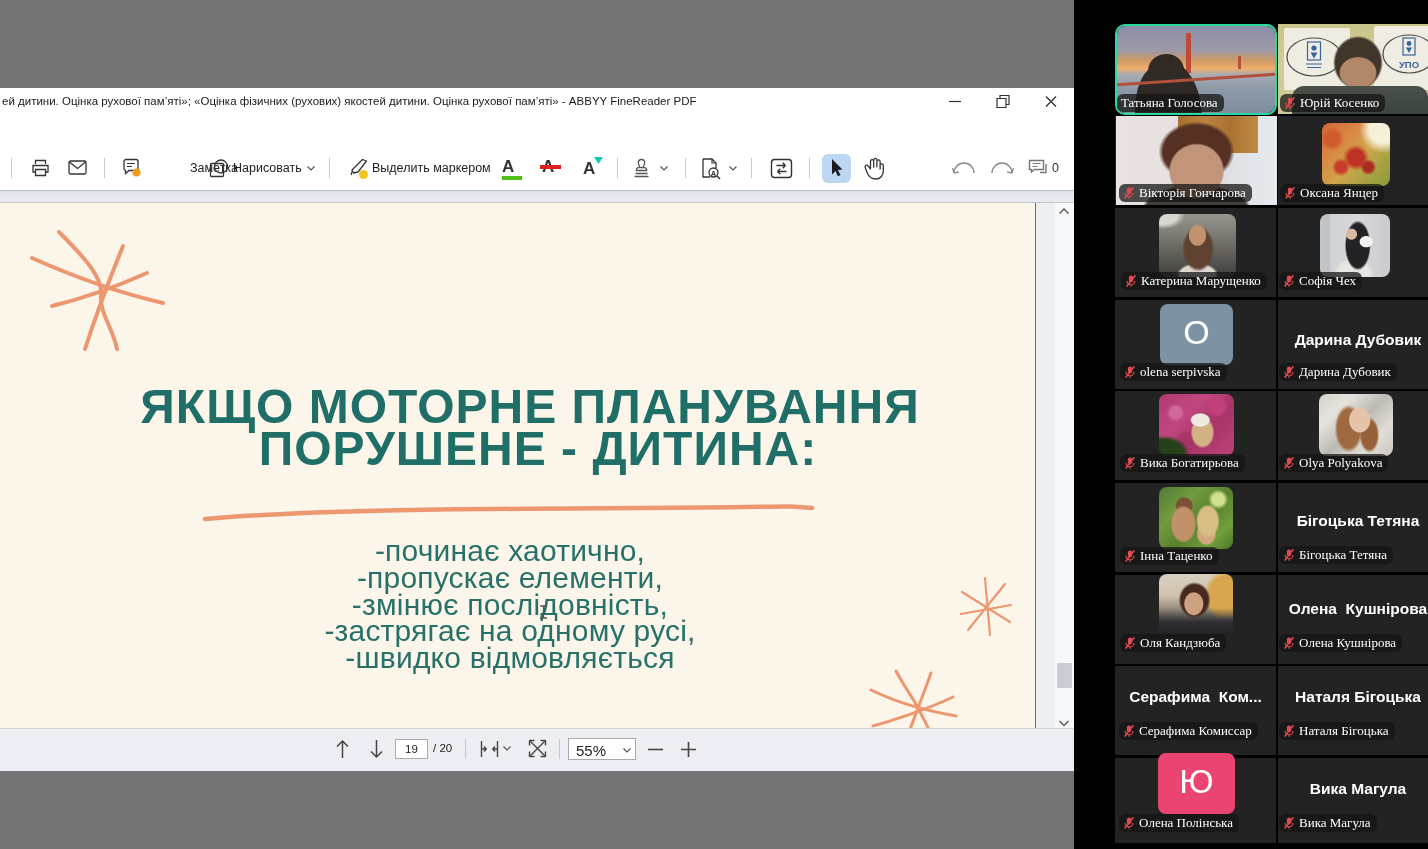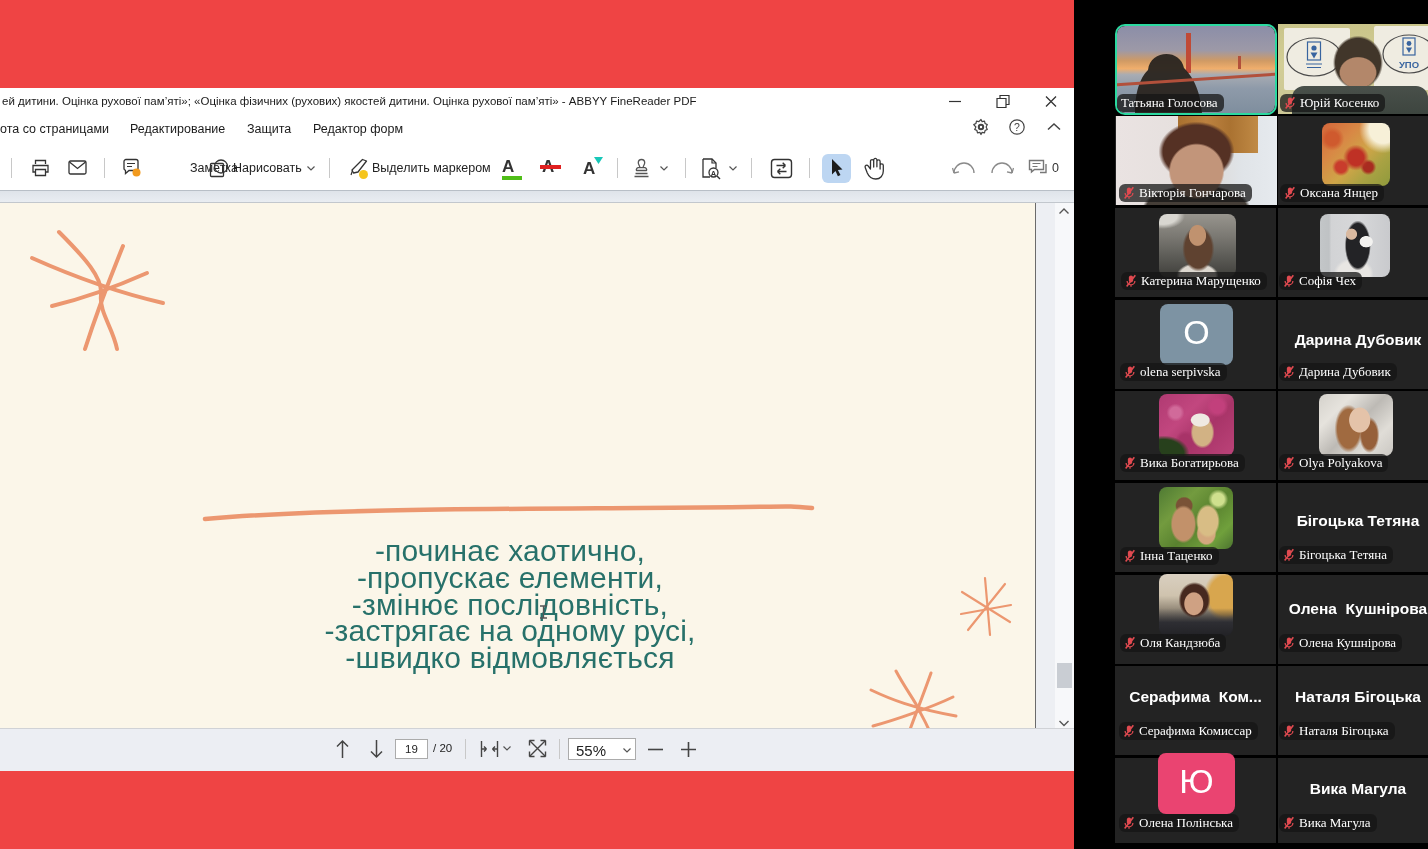--- a/index.html
+++ b/index.html
@@ -2,21 +2,21 @@
 <html><head>
 <meta charset="utf-8">
 <style>
 * { margin:0; padding:0; box-sizing:border-box; }
 html,body { width:1428px; height:849px; background:#000; overflow:hidden;
   font-family:"Liberation Sans", sans-serif; }
 #stage { position:absolute; left:0; top:0; width:1428px; height:849px; }
 .abs { position:absolute; }
 
 
-#share { position:absolute; left:0; top:0; width:1074px; height:849px; background:#ef4444; }
+#share { position:absolute; left:0; top:0; width:1074px; height:849px; background:#737373; }
 #appwin { position:absolute; left:0; top:88px; width:1074px; height:683px; background:#fff; }
 
 #titlebar { position:absolute; left:0; top:0; width:1074px; height:27px; }
 #titletext { position:absolute; left:2px; top:7px; font-size:11.5px; color:#1a1a1a; white-space:nowrap; }
 .winbtn { position:absolute; top:0; height:27px; color:#333; }
 
 #menurow { position:absolute; left:0; top:27px; width:1074px; height:32px; }
 .menuitem { position:absolute; top:7px; font-size:12.5px; color:#1a1a1a; white-space:nowrap; }
 
 #toolbar { position:absolute; left:0; top:59px; width:1074px; height:43px; }
@@ -63,37 +63,20 @@
       <svg class="winbtn" style="left:944px; width:22px;" viewBox="0 0 22 27">
             <path d="M5 13.5h12" stroke="#333" stroke-width="1.2"></path>
           </svg>
       <svg class="winbtn" style="left:991px; width:22px;" viewBox="0 0 22 27">
             <path d="M6 10.5h9v9H6z M9 10.5v-3h9v9h-3" stroke="#333" stroke-width="1.2" fill="none"></path>
           </svg>
       <svg class="winbtn" style="left:1040px; width:22px;" viewBox="0 0 22 27">
             <path d="M6 8.5l10 10M16 8.5l-10 10" stroke="#333" stroke-width="1.3"></path>
           </svg>
     </div>
-    <div id="menurow">
-      <div class="menuitem" style="left:0px;">ота со страницами</div>
-      <div class="menuitem" style="left:130px;">Редактирование</div>
-      <div class="menuitem" style="left:247px;">Защита</div>
-      <div class="menuitem" style="left:313px;">Редактор форм</div>
-      <svg class="abs" style="left:972px; top:3px;" width="18" height="18" viewBox="0 0 18 18">
-            <path d="M9 5.8a3.2 3.2 0 1 1 0 6.4 3.2 3.2 0 0 1 0-6.4zm0 2a1.2 1.2 0 1 0 0 2.4 1.2 1.2 0 0 0 0-2.4z" fill="#444"></path>
-            <path d="M9 1.5l1.1 2.2 2.4-.6 .6 2.4 2.2 1.1-1.2 2.4 1.2 2.4-2.2 1.1-.6 2.4-2.4-.6L9 16.5l-1.1-2.2-2.4 .6-.6-2.4-2.2-1.1 1.2-2.4L1.7 6.6l2.2-1.1 .6-2.4 2.4 .6z" fill="none" stroke="#444" stroke-width="1.2" stroke-linejoin="round"></path>
-          </svg>
-      <svg class="abs" style="left:1008px; top:3px;" width="18" height="18" viewBox="0 0 18 18">
-            <circle cx="9" cy="9" r="7.2" fill="none" stroke="#444" stroke-width="1.2"></circle>
-            <text x="9" y="12.7" font-size="10.5" text-anchor="middle" fill="#444" font-family="Liberation Sans">?</text>
-          </svg>
-      <svg class="abs" style="left:1046px; top:5px;" width="16" height="14" viewBox="0 0 16 14">
-            <path d="M2 9.5L8 4l6 5.5" fill="none" stroke="#444" stroke-width="1.5"></path>
-          </svg>
-    </div>
     <div id="toolbar">
       <div class="tsep" style="left:11px;"></div>
       <svg class="abs" style="left:31px; top:12px;" width="19" height="18" viewBox="0 0 19 18">
             <path d="M4.5 5V1.5h10V5 M4.5 13H2V6.5h15V13h-2.5 M4.5 10.5h10V16.5h-10z" fill="none" stroke="#333" stroke-width="1.3"></path>
           </svg>
       <svg class="abs" style="left:68px; top:13px;" width="19" height="15" viewBox="0 0 19 15">
             <rect x="1" y="1" width="17" height="13" rx="1.5" fill="none" stroke="#333" stroke-width="1.3"></rect>
             <path d="M1.5 2l8 6.5 8-6.5" fill="none" stroke="#333" stroke-width="1.3"></path>
           </svg>
       <div class="tsep" style="left:104px;"></div>
@@ -169,20 +152,21 @@
           </svg>
       <svg class="abs" style="left:1028px; top:11px;" width="21" height="20" viewBox="0 0 21 20">
             <path d="M1.5 2.5h14v9h-9l-3 2.5v-2.5h-2z" fill="none" stroke="#777" stroke-width="1.4"></path>
             <path d="M4.5 5.5h8M4.5 8.5h5" stroke="#777" stroke-width="1.2"></path>
             <path d="M18 6v8.5h-6" fill="none" stroke="#777" stroke-width="1.4"></path>
           </svg>
       <div class="tlabel" style="left:1052px; color:#333;">0</div>
     </div>
     <div id="docstrip"></div>
     <div id="docarea">
+      <div id="heading">ЯКЩО МОТОРНЕ ПЛАНУВАННЯ<br><span style="position:relative;left:8px;">ПОРУШЕНЕ - ДИТИНА:</span></div>
       <div id="bodytext">-починає хаотично,<br>-пропускає елементи,<br>-змінює послідовність,<br>-застрягає на одному русі,<br>-швидко відмовляється</div>
       <svg class="abs" style="left:0; top:0;" width="1035" height="525" viewBox="0 0 1035 525">
         <g stroke="#ec9770" fill="none" stroke-linecap="round">
           <g stroke-width="4">
             <path d="M59 29 C85 55, 103 75, 101 92 S113 125, 117 146"></path>
             <path d="M32 55 C70 72, 120 90, 163 100"></path>
             <path d="M123 43 C110 75, 95 115, 85 146"></path>
             <path d="M52 103 C85 95, 120 82, 147 70"></path>
           </g>
           <path d="M205 316 C320 306, 480 306, 640 305 S780 302, 812 305" stroke-width="4.5"></path>

